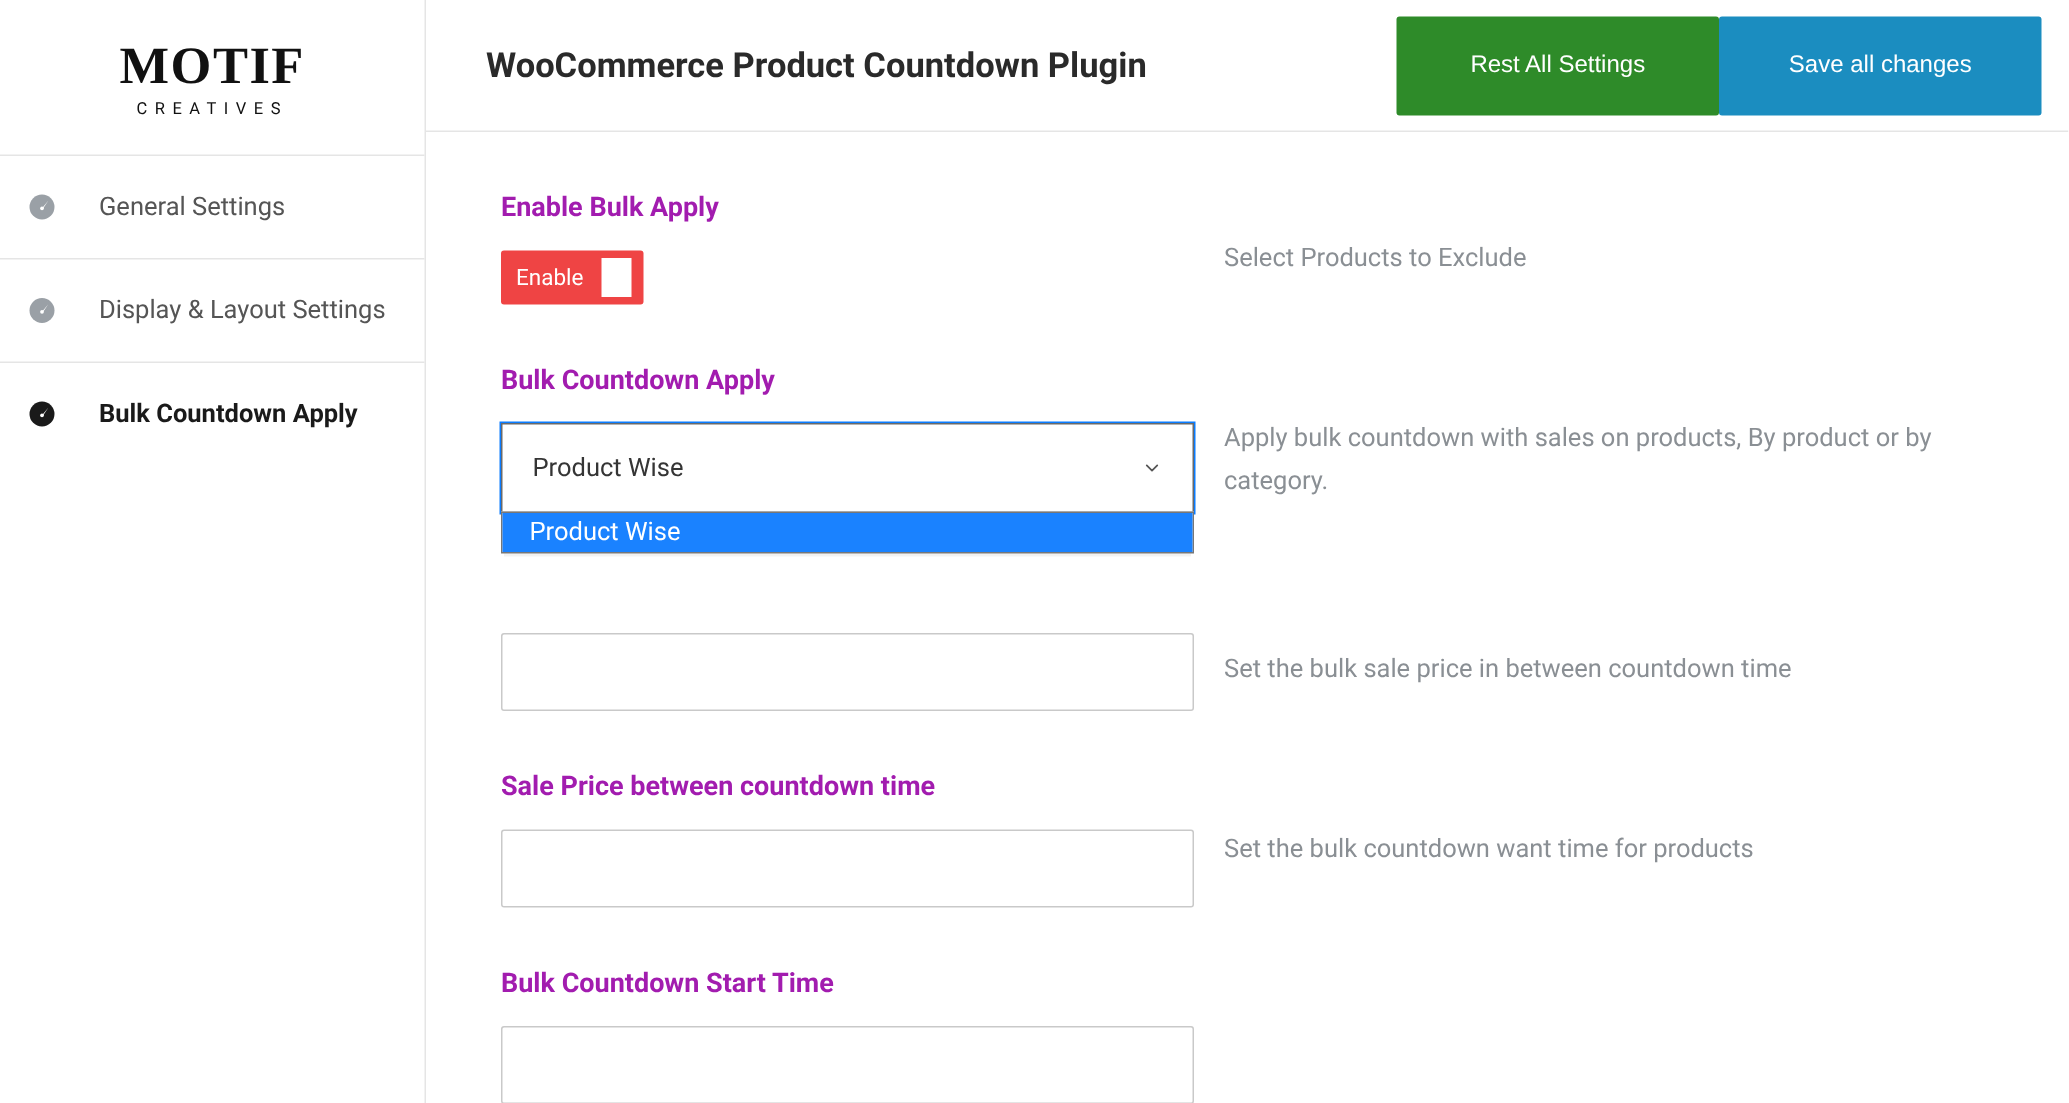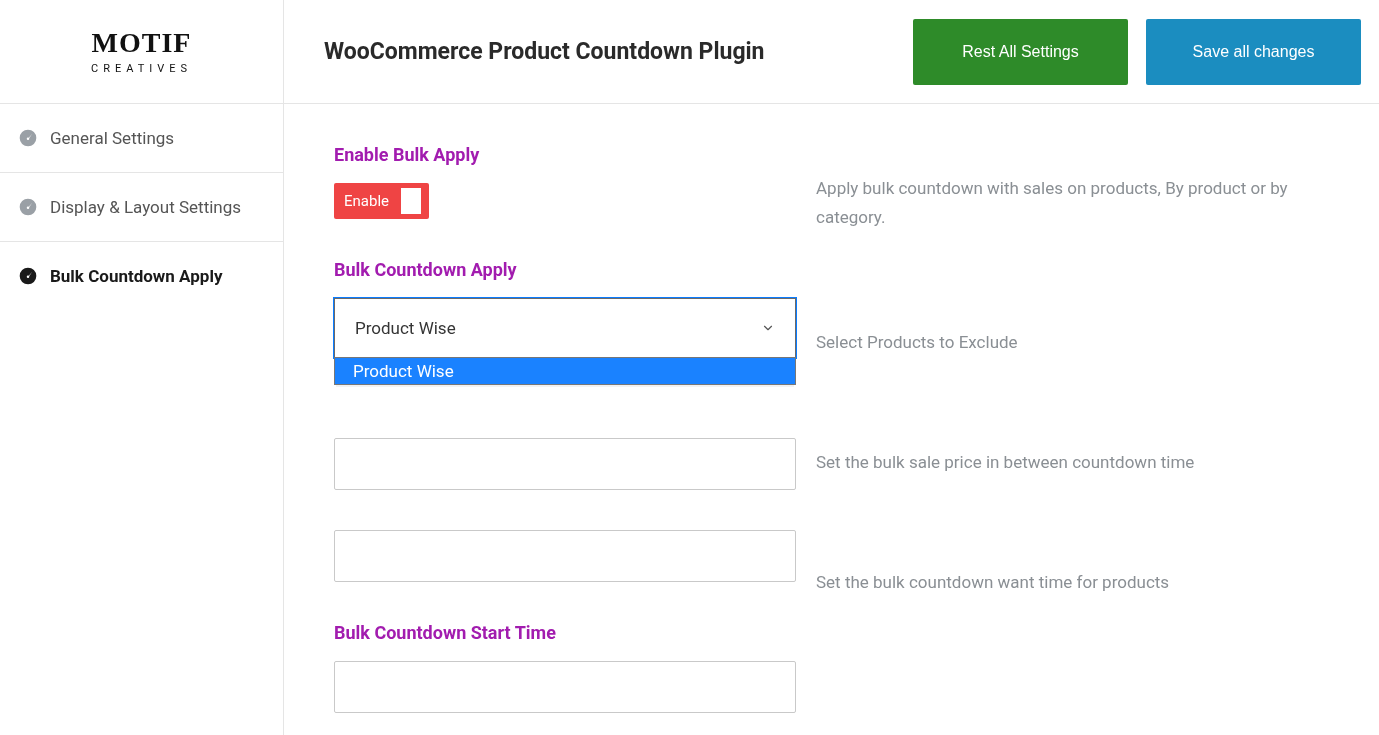--- a/index.html
+++ b/index.html
@@ -2,34 +2,34 @@
 <html><head>
   <meta charset="utf-8">
   <style>
     * { box-sizing: border-box; margin: 0; padding: 0; }
     body { font-family: -apple-system, BlinkMacSystemFont, "Segoe UI", Roboto, Arial, sans-serif; color: #2a2a2a; background: #fff; }
 
     .app { display: flex; min-height: 735px; }
     .sidebar { width: 284px; flex: 0 0 284px; border-right: 1px solid #e5e5e5; }
     .logo-wrap { height: 104px; display: flex; align-items: center; justify-content: center; border-bottom: 1px solid #e5e5e5; }
     .logo { text-align: center; line-height: 1; }
-    .logo .main { font-family: Georgia, 'Times New Roman', serif; font-weight: 900; font-size: 28px; letter-spacing: 1px; color: #111; }
+    .logo .main { font-family: Georgia, 'Times New Roman', serif; font-weight: 900; font-size: 35px; letter-spacing: 1px; color: #111; }
     .logo .sub { font-size: 11px; letter-spacing: 5px; color: #111; margin-top: 6px; }
 
-    .nav-item { display: flex; align-items: center; gap: 12px; padding: 24px 18px; border-bottom: 1px solid #e5e5e5; color: #555; font-size: 17px; cursor: pointer; }
+    .nav-item { display: flex; align-items: center; gap: 28px; padding: 24px 18px; border-bottom: 1px solid #e5e5e5; color: #555; font-size: 17px; cursor: pointer; }
     .nav-item.active { color: #1a1a1a; font-weight: 700; border-bottom: none; }
     .nav-item.active .gauge-icon circle.gc { fill: #1a1a1a; }
     .nav-item .gauge-icon { width: 20px; height: 20px; flex: 0 0 20px; }
     .gauge-icon circle.gc { fill: #9aa0a6; }
     .gauge-icon path.needle, .gauge-icon circle.dot { fill: #fff; }
 
     .content { flex: 1; min-width: 0; }
-    .header { display: flex; align-items: center; justify-content: space-between; padding: 18px 18px 18px 40px; border-bottom: 1px solid #e5e5e5; height: 104px; }
+    .header { display: flex; align-items: center; justify-content: space-between; padding: 18px 18px 18px 40px; border-bottom: 1px solid #e5e5e5; height: 88px; }
     .header h1 { font-size: 23px; font-weight: 700; color: #2a2a2a; }
-    .header .actions { display: flex; gap: 18px; }
+    .header .actions { display: flex; }
     .btn { display: inline-flex; align-items: center; justify-content: center; height: 66px; padding: 0 30px; color: #fff; font-size: 16px; border: none; cursor: pointer; border-radius: 2px; min-width: 215px; }
     .btn.green { background: #2e8b29; }
     .btn.blue { background: #1b8dc0; text-align: right; }
 
     .body { display: flex; gap: 20px; padding: 40px 60px 40px 50px; }
     .col-left { width: 462px; flex: 0 0 462px; }
     .col-right { flex: 1; padding-top: 30px; }
 
     .field { margin-bottom: 40px; }
     .field-label { font-size: 18px; font-weight: 700; color: #a21caf; margin-bottom: 18px; }
@@ -125,36 +125,37 @@
               <div class="opt hl">Product Wise</div>
             </div>
           </div>
         </div>
 
         <div class="field" style="margin-top:80px;">
           <input class="input" type="text" style="">
         </div>
 
         <div class="field">
+          <div class="field-label">Sale Price between countdown time</div>
           <input class="input" type="text" style="">
         </div>
 
         <div class="field">
           <div class="field-label">Bulk Countdown Start Time</div>
           <input class="input" type="text" style="">
         </div>
 
       </div>
 
       <div class="col-right">
+        <div class="help-block s3">
+            <div class="help">Select Products to Exclude</div>
+          </div>
         <div class="help-block s2">
             <div class="help">Apply bulk countdown with sales on products, By product or by category.</div>
-          </div>
-        <div class="help-block s3">
-            <div class="help">Select Products to Exclude</div>
           </div>
         <div class="help-block s4">
             <div class="help">Set the bulk sale price in between countdown time</div>
           </div>
         <div class="help-block s5">
             <div class="help">Set the bulk countdown want time for products</div>
           </div>
       </div>
     </div>
   </main>

